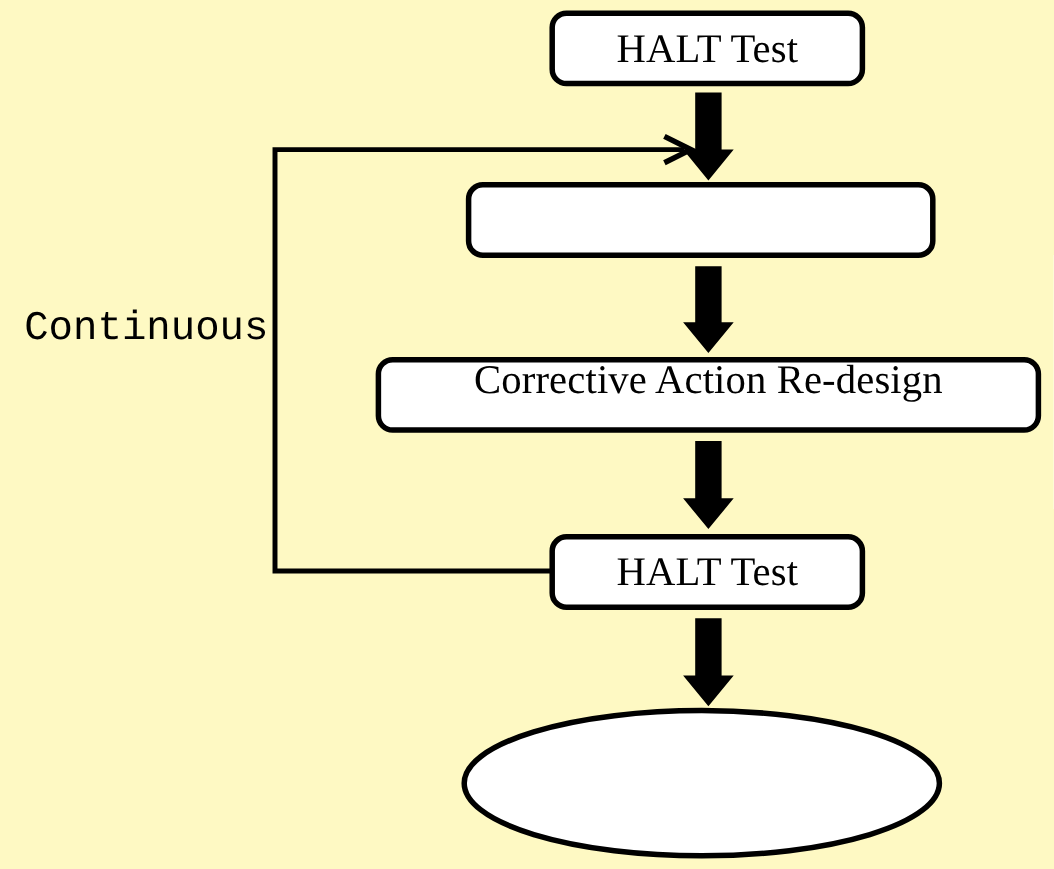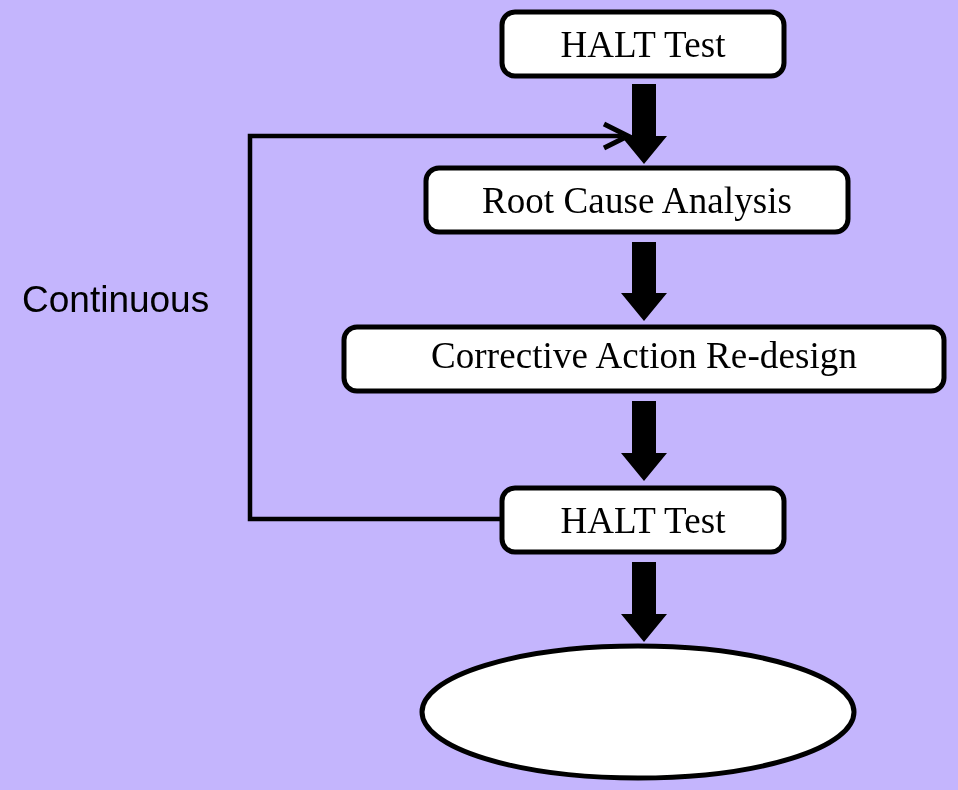--- a/index.html
+++ b/index.html
@@ -7,21 +7,21 @@
     padding: 0;
     background: #ffffff;
   }
   body {
     font-family: "Liberation Serif", "DejaVu Serif", serif;
   }
   #canvas {
     position: relative;
     width: 958px;
     height: 790px;
-    background: #c4b5fd;
+    background: #fef9c3;
     overflow: hidden;
   }
   #flow-svg {
     position: absolute;
     top: 0;
     left: 0;
     width: 958px;
     height: 790px;
   }
   .node-label {
@@ -33,21 +33,21 @@
     color: #000000;
     white-space: nowrap;
     font-family: "Liberation Serif", "DejaVu Serif", serif;
     font-size: 37px;
     line-height: 1;
     letter-spacing: 0.1px;
   }
   .side-label {
     position: absolute;
     color: #000000;
-    font-family: Liberation Sans, sans-serif;
+    font-family: Liberation Mono, monospace;
     font-size: 37px;
     line-height: 1;
     white-space: nowrap;
   }
 </style>
 </head>
 <body>
 
 <div id="canvas">
 
@@ -71,23 +71,22 @@
 
     <rect x="502" y="488" width="282" height="64" rx="13" ry="13" fill="#ffffff" stroke="#000000" stroke-width="5"></rect>
 
     <polygon points="632,562 656,562 656,614 667,614 644,642 621,614 632,614" fill="#000000"></polygon>
 
     <ellipse cx="638" cy="712" rx="216" ry="66" fill="#ffffff" stroke="#000000" stroke-width="5"></ellipse>
   </svg>
 
   <div class="node-label" style="left:502px; top:12px; width:282px; height:64px;">HALT Test</div>
 
-  <div class="node-label" style="left:426px; top:168px; width:422px; height:64px;">Root Cause Analysis</div>
 
-  <div class="node-label" style="left:344px; top:323px; width:600px; height:64px;">Corrective Action Re-design</div>
+  <div class="node-label" style="left:344px; top:313px; width:600px; height:64px;">Corrective Action Re-design</div>
 
   <div class="node-label" style="left:502px; top:488px; width:282px; height:64px;">HALT Test</div>
 
 
   <div class="side-label" style="left:22px; top:281px;">Continuous</div>
 
 
 </div>
 
 </body></html>

